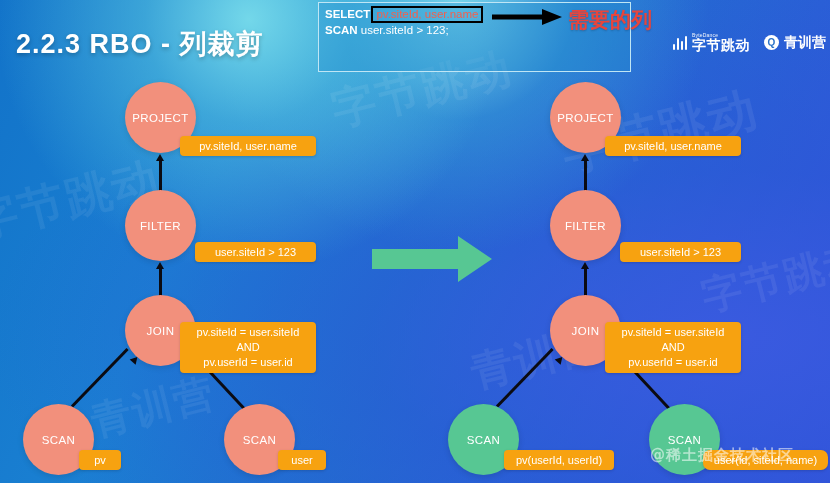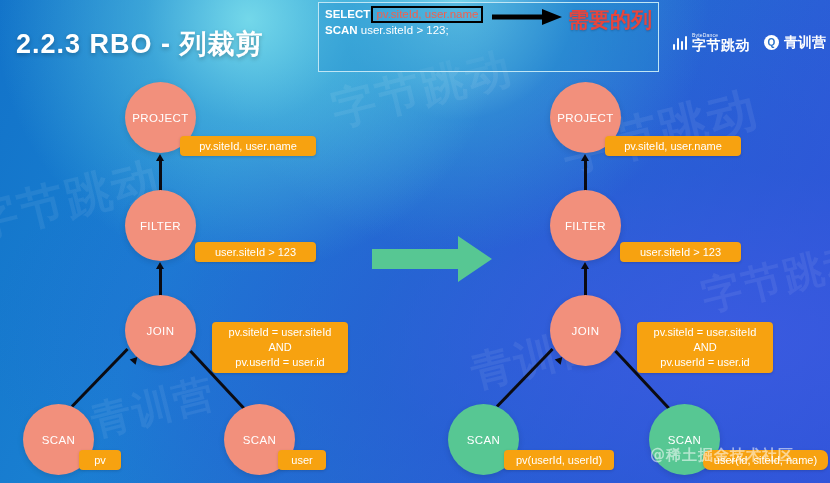--- a/index.html
+++ b/index.html
@@ -34,21 +34,21 @@
   
   #title{
     position:absolute;left:16px;top:26px;
     color:#ffffff;font-size:27px;font-weight:bold;letter-spacing:1px;
     text-shadow:0 2px 4px rgba(0,0,0,0.25);
     white-space:nowrap;
   }
 
   
   #sqlbox{
-    position:absolute;left:318px;top:2px;width:341px;height:70px;
+    position:absolute;left:318px;top:2px;width:313px;height:70px;
     border:1.5px solid #bfe6f5;
     background:rgba(32,140,205,0.35);
     padding:3px 14px 0 6px;box-sizing:border-box;
     font-size:11.5px;line-height:15.5px;color:#ffffff;
     font-family:"Liberation Sans","DejaVu Sans",sans-serif;
   }
   #sqlbox .kw{font-weight:bold;color:#ffffff;}
   #sqlbox .id{color:#ffffff;}
   #sqlbox .red{color:#f2604e;}
   #sqlbox .hl{
@@ -88,21 +88,21 @@
   }
   .node.salmon{background:#f2907c;text-align:center;}
   .node.green{background:#57c793;}
 
   .tag{
     position:absolute;background:#f7a210;color:#ffffff;
     border-radius:4px;padding:3px 8px;box-sizing:border-box;
     font-size:11px;line-height:14px;text-align:center;white-space:nowrap;
     box-shadow:0 1px 3px rgba(0,0,0,0.16);
   }
-  .tag.multi{white-space:normal;line-height:15px;margin-left:32px;}
+  .tag.multi{white-space:normal;line-height:15px;}
 
   .edge{position:absolute;background:#0b0b12;transform-origin:0 50%;}
   .arrowhead{
     position:absolute;width:0;height:0;
     border-left:4px solid transparent;border-right:4px solid transparent;
     border-bottom:7px solid #0b0b12;
   }
 
   
   #greenarrow{position:absolute;left:372px;top:236px;width:120px;height:46px;}

